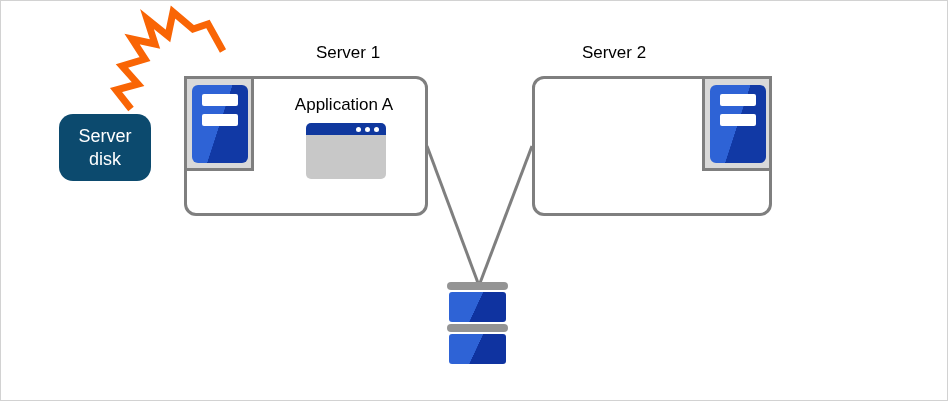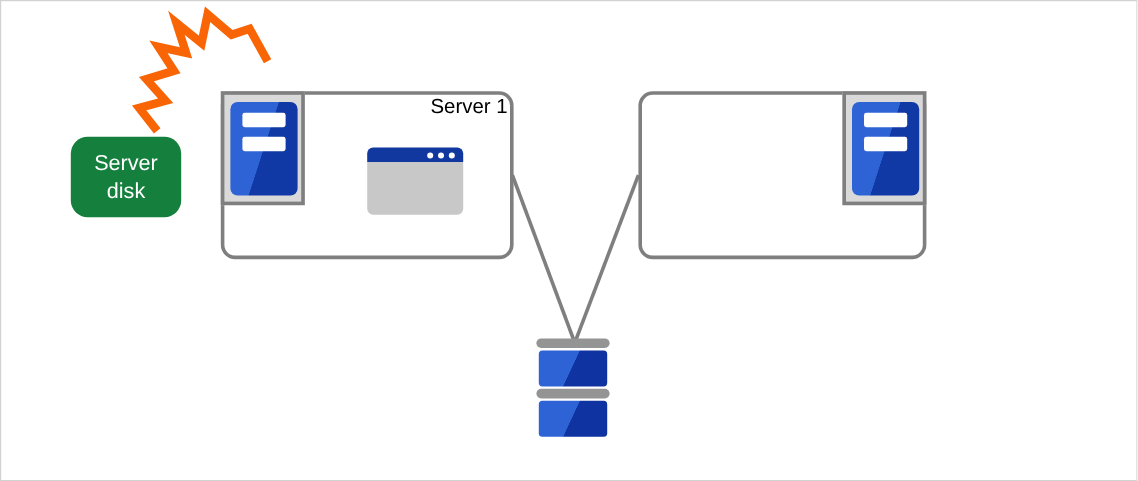--- a/index.html
+++ b/index.html
@@ -2,21 +2,21 @@
 <html><head>
 <meta charset="utf-8">
 <style>
   html,body{margin:0;padding:0;background:#ffffff;}
   .canvas{
     position:relative;width:948px;height:401px;background:#ffffff;
     border:1px solid #d2d2d2;box-sizing:border-box;overflow:hidden;
     font-family:"Liberation Sans",sans-serif;color:#000;
   }
   .overlay{position:absolute;left:0;top:0;width:948px;height:401px;pointer-events:none;}
-  .label{position:absolute;font-size:17px;text-align:right;white-space:nowrap;margin-top:36px;}
+  .label{position:absolute;font-size:17px;text-align:center;white-space:nowrap;}
   .group-box{
     position:absolute;border:3px solid #7f7f7f;border-radius:12px;
     box-sizing:border-box;background:transparent;
   }
   .icon-square{
     position:absolute;width:70px;height:95px;background:#d9d9d9;
     border:3px solid #7f7f7f;box-sizing:border-box;
   }
   .tower{
     position:absolute;left:5px;top:6px;width:56px;height:78px;border-radius:6px;
@@ -27,21 +27,21 @@
   .slot.b{top:29px;}
   .window-icon{position:absolute;left:305px;top:122px;width:80px;height:56px;}
   .titlebar{
     position:absolute;left:0;top:0;width:80px;height:12px;background:#10389e;
     border-radius:5px 5px 0 0;display:flex;align-items:center;justify-content:flex-end;
     gap:4px;padding-right:7px;box-sizing:border-box;
   }
   .dot{width:5px;height:5px;border-radius:50%;background:#ffffff;}
   .winbody{position:absolute;left:0;top:12px;width:80px;height:44px;background:#c8c8c8;border-radius:0 0 5px 5px;}
   .badge{
-    position:absolute;left:58px;top:113px;width:92px;height:67px;background:#15803d;
+    position:absolute;left:58px;top:113px;width:92px;height:67px;background:#0c4a6e;
     border-radius:14px;color:#ffffff;font-size:18px;line-height:1.25;
     display:flex;flex-direction:column;align-items:center;justify-content:center;
   }
   .disk{position:absolute;left:448px;top:281px;width:57px;height:82px;}
   .disk-bar{position:absolute;left:-2px;width:61px;height:8px;background:#949494;border-radius:4px;}
   .disk-bar.t{top:0;}
   .disk-bar.m{top:42px;}
   .disk-block{
     position:absolute;left:0;width:57px;height:30px;border-radius:3px;
     background:linear-gradient(115deg,#2e63d6 48%,#0f33a0 48.5%);
@@ -66,29 +66,31 @@
   </div>
 
   <div class="label" style="left:272px;top:42px;width:150px;">Server 1</div>
   <div class="group-box" style="left:183px;top:75px;width:244px;height:140px;"></div>
   <div class="icon-square" style="left:183px;top:75px;">
     <div class="tower">
       <div class="slot a"></div>
       <div class="slot b"></div>
     </div>
   </div>
+  <div class="label" style="left:253px;top:94px;width:180px;">Application A</div>
   <div class="window-icon">
     <div class="titlebar">
       <span class="dot"></span>
       <span class="dot"></span>
       <span class="dot"></span>
     </div>
     <div class="winbody"></div>
   </div>
 
+  <div class="label" style="left:538px;top:42px;width:150px;">Server 2</div>
   <div class="group-box" style="left:531px;top:75px;width:240px;height:140px;"></div>
   <div class="icon-square" style="left:701px;top:75px;">
     <div class="tower">
       <div class="slot a"></div>
       <div class="slot b"></div>
     </div>
   </div>
 
   <div class="disk">
     <div class="disk-bar t"></div>

